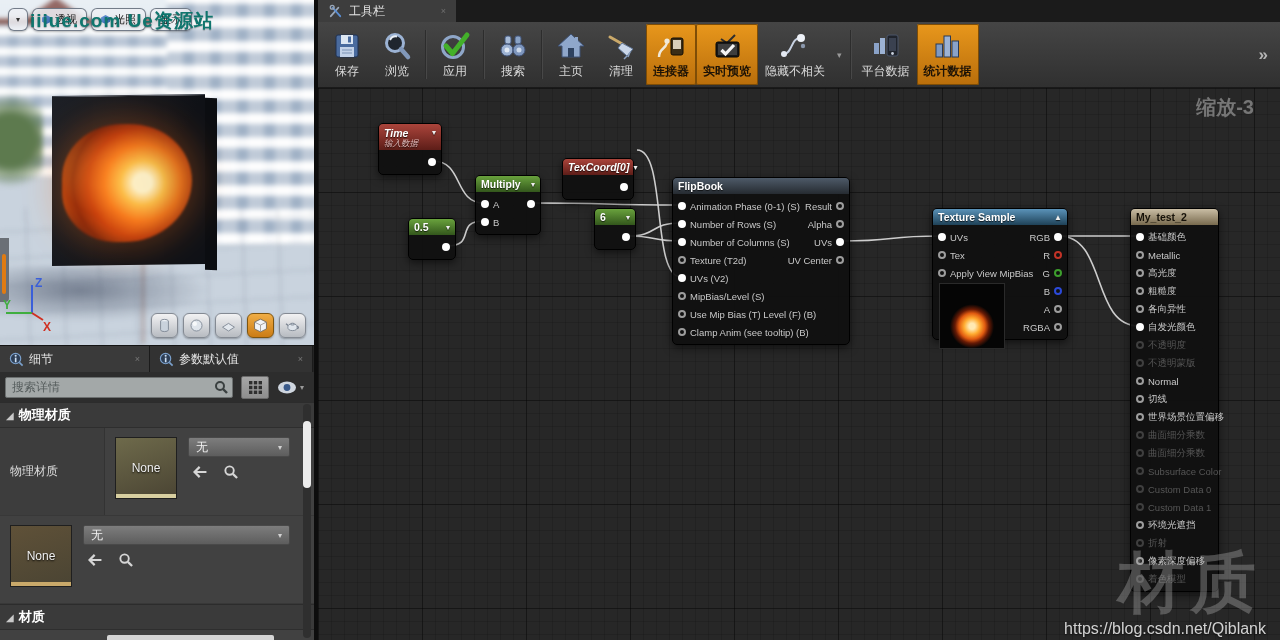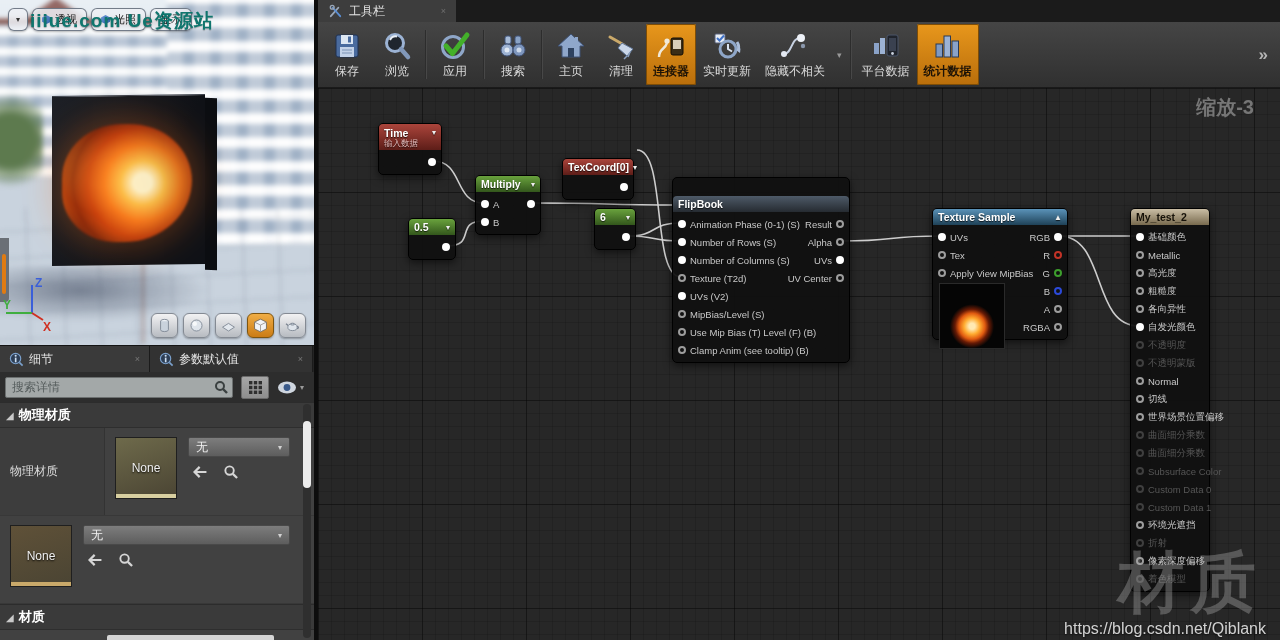--- a/index.html
+++ b/index.html
@@ -89,23 +89,23 @@
     background-size:104px 104px,104px 104px,13px 13px,13px 13px;}
   #zoom-label{position:absolute;right:26px;top:6px;color:#767676;font-size:20px;font-weight:bold;z-index:3;}
   #wires{position:absolute;inset:0;z-index:1;}
   #nodes-layer{position:absolute;inset:0;z-index:2;}
   .node{position:absolute;background:rgba(16,16,16,.94);border:1px solid #000;border-radius:5px;box-shadow:0 3px 9px rgba(0,0,0,.55);}
   .node-header{height:16px;display:flex;align-items:center;padding:0 5px;border-radius:4px 4px 0 0;font-size:10.5px;font-weight:bold;color:#fff;text-shadow:0 1px 1px rgba(0,0,0,.7);gap:4px;}
   .node-header.tall{height:26px;flex-direction:column;align-items:flex-start;justify-content:center;gap:0;position:relative;}
   .node-header.tall .arrow{position:absolute;right:5px;top:4px;}
   .node-header .sub{font-size:8.5px;font-weight:normal;color:#e3bdbd;line-height:1;}
   .node-header .arrow{margin-left:auto;font-size:8px;color:#eee;}
-  .h-red{background:linear-gradient(#ab443b,#5d1d18);}
+  .h-red{background:linear-gradient(#ab443b,#5d1d18);font-style:italic;}
   .h-green{background:linear-gradient(#69a23d,#33571c);}
-  .h-steel{background:linear-gradient(#4e5a68,#262b31);margin-top:18px;}
+  .h-steel{background:linear-gradient(#4e5a68,#262b31);}
   .h-blue{background:linear-gradient(#5a92b8,#1f4258);}
   .h-tan{background:linear-gradient(#c9bda4,#786a4e);color:#171209;text-shadow:none;}
   .node-rows{padding:3px 0;}
   .prow{height:18px;display:flex;align-items:center;font-size:9.5px;color:#c9c9c9;white-space:nowrap;}
   .pcell{display:flex;align-items:center;gap:4px;flex:1;min-width:0;}
   .pcell.in{padding-left:5px;}
   .pcell.out{justify-content:flex-end;padding-right:5px;}
   .pin{width:8px;height:8px;border-radius:50%;border:2px solid #9d9d9d;flex:none;}
   .pin.conn{background:#fff;border-color:#fff;}
   .dim{color:#565656;}
@@ -432,32 +432,30 @@
           <span style="display: flex;">
             <svg width="32" height="32" viewBox="0 0 32 32">
               <rect x="16" y="8" width="12" height="17" rx="2" fill="#3a2d17" stroke="#140e04"></rect>
               <rect x="18" y="10" width="8" height="9" fill="#d8cdb8"></rect>
               <path d="M4 27 C4 18 10 20 12 13" stroke="#f0e8d8" stroke-width="2.5" fill="none"></path>
               <circle cx="12" cy="11" r="2.6" fill="#f2ead8"></circle>
             </svg>
           </span>
           <span class="lab">连接器</span>
         </div>
-        <div class="tbtn">
-          <span style="display: flex;">
-            <svg width="32" height="32" viewBox="0 0 32 32">
-              <rect x="4" y="4" width="10" height="9" rx="1" fill="#e8edf5" stroke="#56617a"></rect>
-              <path d="M6 8 l2.5 2.5 L13 5.5" stroke="#3f72c8" stroke-width="2" fill="none"></path>
-              <circle cx="17" cy="19" r="8" fill="none" stroke="#8ea6c8" stroke-width="3"></circle>
-              <path d="M17 14 v5 l4 2.5" stroke="#dbe4f1" stroke-width="2" fill="none"></path>
-              <path d="M26 12 a10 10 0 0 1 1 9" stroke="#aabdd9" stroke-width="3" fill="none"></path>
-              <path d="M29 23 l-3.5 -2.5 4 -2 z" fill="#aabdd9"></path>
-            </svg>
-          </span>
-          <span class="lab">实时更新</span>
+        <div class="tbtn active">
+          <span style="display: flex;">
+            <svg width="32" height="32" viewBox="0 0 32 32">
+              <path d="M10 9 L16 13 L24 5" stroke="#2d2d2d" stroke-width="2" fill="none"></path>
+              <rect x="5" y="12" width="23" height="15" rx="2" fill="#181818" stroke="#070707"></rect>
+              <rect x="7" y="14" width="19" height="11" fill="#3e3e3e"></rect>
+              <path d="M10.5 20 l4 4 L23 15" stroke="#f4f4f4" stroke-width="3.2" fill="none"></path>
+            </svg>
+          </span>
+          <span class="lab">实时预览</span>
         </div>
         <div class="tbtn">
           <span style="display: flex;">
             <svg width="32" height="32" viewBox="0 0 32 32">
               <path d="M5 24 C13 24 12 8 21 8" stroke="#c8d2e2" stroke-width="2" fill="none"></path>
               <circle cx="5" cy="24" r="3" fill="#e4e9f2"></circle>
               <circle cx="22" cy="8" r="4" fill="#eef2f8"></circle>
               <circle cx="24" cy="16" r="2.2" fill="#8b98ad"></circle>
             </svg>
           </span>
@@ -712,21 +710,21 @@
               <div class="prow">
                 <div class="pcell in"></div>
                 <div class="pcell out">
                   <span>RGBA</span>
                   <span class="pin"></span>
                 </div>
               </div>
             </div>
             <div class="node-thumb"></div>
           </div>
-          <div class="node" style="left: 812px; top: 120px; width: 80px;">
+          <div class="node" style="left: 812px; top: 120px; width: 89px;">
             <div class="node-header h-tan">
               <span>My_test_2</span>
             </div>
             <div class="node-rows">
               <div class="prow">
                 <div class="pcell in">
                   <span class="pin conn"></span>
                   <span>基础颜色</span>
                 </div>
                 <div class="pcell out"></div>

